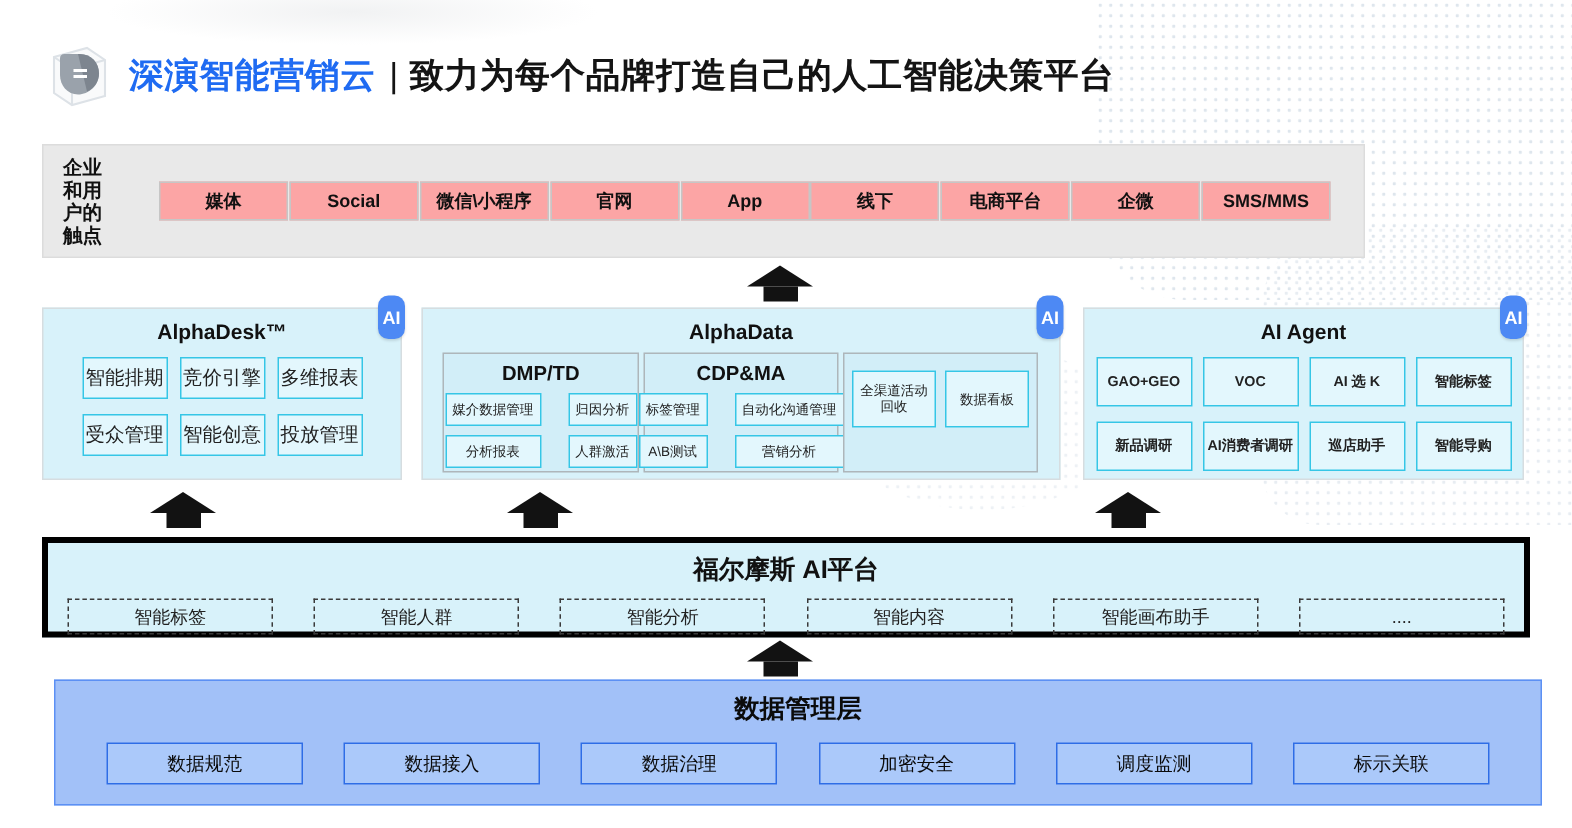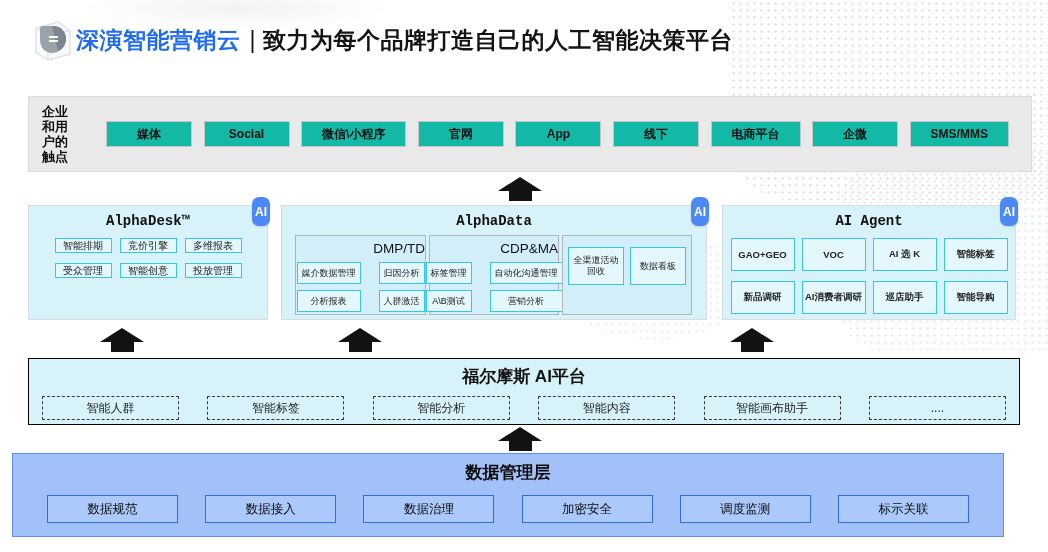--- a/index.html
+++ b/index.html
@@ -8,69 +8,69 @@
     font-family:"Liberation Sans","DejaVu Sans",sans-serif;color:#111;
   }
   
   .dots{position:absolute;background-image:radial-gradient(#d9e2ea 1.1px,transparent 1.3px);background-size:7px 7px;pointer-events:none;}
   .dots.d1{left:730px;top:0;width:318px;height:200px;opacity:.85;border-radius:0 0 0 60px;}
   .dots.d2{left:840px;top:150px;width:208px;height:200px;opacity:.6;border-radius:60px 0 0 40px;}
   .dots.d3{left:560px;top:230px;width:190px;height:110px;opacity:.45;border-radius:50%;}
   .topblur{position:absolute;left:70px;top:-14px;width:330px;height:44px;background:radial-gradient(ellipse at center,#f1f2f3 0%,rgba(255,255,255,0) 70%);}
 
   
-  .header{position:absolute;left:28px;top:16px;display:flex;align-items:center;}
+  .header{position:absolute;left:28px;top:26px;display:flex;align-items:center;gap:10px;}
   .logo{width:48px;height:48px;flex:0 0 auto;}
   .title{font-size:23px;font-weight:700;letter-spacing:.5px;white-space:nowrap;}
   .title .brand{color:#1f6bf2;}
   .title .sep{color:#141414;margin:0 7px 0 9px;font-weight:400;}
   .title .tagline{color:#141414;}
 
   
-  .tp-bar{position:absolute;left:28px;top:96px;width:1004px;height:76px;background:#e9e9e9;border:1px solid #dcdcdc;box-sizing:border-box;display:flex;align-items:center;}
+  .tp-bar{position:absolute;left:28px;top:96px;width:882px;height:76px;background:#e9e9e9;border:1px solid #dcdcdc;box-sizing:border-box;display:flex;align-items:center;}
   .tp-label{width:58px;padding-left:13px;font-size:13px;font-weight:700;line-height:15px;color:#111;}
   .tp-boxes{flex:1;display:flex;justify-content:space-between;align-items:center;padding:0 22px 0 6px;}
-  .tp-box{min-width:86px;height:26px;background:#14b8a6;border:1px solid #c6c6c6;box-sizing:border-box;display:flex;align-items:center;justify-content:center;font-size:12px;font-weight:700;padding:0 20px;white-space:nowrap;}
+  .tp-box{min-width:86px;height:26px;background:#fca5a5;border:1px solid #c6c6c6;box-sizing:border-box;display:flex;align-items:center;justify-content:center;font-size:12px;font-weight:700;padding:0 6px;white-space:nowrap;}
 
   
   .arrow-up{position:absolute;width:44px;}
   .arrow-up .head{width:0;height:0;border-left:22px solid transparent;border-right:22px solid transparent;border-bottom:14px solid #121212;margin:0 auto;}
   .arrow-up .stem{width:23px;height:10px;background:#121212;margin:0 auto;}
 
   
   .panel{position:absolute;top:205px;height:115px;background:#d8f2fa;border:1px solid #d6dde0;box-sizing:border-box;}
-  .panel-title{text-align:center;font-size:14px;font-weight:700;padding-top:7px;white-space:nowrap;font-family:Liberation Mono, monospace;}
+  .panel-title{text-align:center;font-size:14px;font-weight:700;padding-top:7px;white-space:nowrap;}
   .ai-badge{position:absolute;top:-9px;right:-3px;width:18px;height:29px;background:#4d89f4;border-radius:7px;color:#fff;font-size:12px;font-weight:700;display:flex;align-items:center;justify-content:center;box-shadow:0 1px 2px rgba(0,0,0,.15);}
   .cyan-box{background:#e3f7fd;border:1.5px solid #35c6e6;box-sizing:border-box;display:flex;align-items:center;justify-content:center;text-align:center;color:#222;}
 
   .desk-grid{display:grid;grid-template-columns:repeat(3,57px);gap:10px 8px;justify-content:center;margin-top:9px;}
-  .desk-grid .cyan-box{height:15px;font-size:10px;}
+  .desk-grid .cyan-box{height:28px;font-size:13px;}
 
   .agent-grid{display:grid;grid-template-columns:repeat(4,64px);gap:10px 7px;justify-content:center;margin-top:9px;}
   .agent-grid .cyan-box{height:33px;font-size:9.5px;font-weight:700;padding:0 2px;}
 
   
   .sub-row{display:flex;justify-content:space-between;padding:6px 14px 0 13px;}
   .subpanel{width:131px;height:80px;background:#d2eef8;border:1px solid #aeb6ba;box-sizing:border-box;}
   .subpanel.wide{width:130px;}
-  .sub-title{text-align:right;font-size:13.5px;font-weight:400;padding-top:5px;line-height:15px;white-space:nowrap;}
+  .sub-title{text-align:center;font-size:13.5px;font-weight:700;padding-top:5px;line-height:15px;white-space:nowrap;}
   .sub-title.small{font-size:10.5px;line-height:12px;padding-top:4px;}
   .sub-grid{display:grid;grid-template-columns:auto auto;gap:6px 18px;justify-content:center;margin-top:6px;}
   .sub-grid .cyan-box{height:22px;font-size:9px;padding:0 4px;white-space:nowrap;}
   .camp-grid{display:flex;justify-content:center;gap:6px;margin-top:11px;}
   .camp-grid .cyan-box{width:56px;height:38px;font-size:9px;line-height:11px;padding:0 2px;}
 
   
-  .ai-band{position:absolute;left:28px;top:358px;width:992px;height:67px;background:#d8f2fa;border:1px solid #000000;box-sizing:border-box;}
+  .ai-band{position:absolute;left:28px;top:358px;width:992px;height:67px;background:#d8f2fa;border:4px solid #000000;box-sizing:border-box;}
   .ai-band-title{text-align:center;font-size:17px;font-weight:700;padding-top:6px;}
   .dash-row{display:flex;justify-content:space-between;padding:8px 13px 0 13px;}
   .dash-box{width:137px;height:24px;border:1px dashed #3a3a3a;box-sizing:border-box;display:flex;align-items:center;justify-content:center;font-size:12px;color:#222;}
 
   
-  .data-band{position:absolute;left:12px;top:453px;width:992px;height:84px;background:#a2c1f8;border:1.5px solid #5c90f4;box-sizing:border-box;}
+  .data-band{position:absolute;left:36px;top:453px;width:992px;height:84px;background:#a2c1f8;border:1.5px solid #5c90f4;box-sizing:border-box;}
   .data-band-title{text-align:center;font-size:17px;font-weight:700;padding-top:7px;color:#0b0b0b;}
   .data-row{display:flex;justify-content:space-between;padding:11px 34px 0 34px;gap:24px;}
   .data-box{width:131px;height:28px;background:#abc9fa;border:1.5px solid #2e6de6;box-sizing:border-box;display:flex;align-items:center;justify-content:center;font-size:12.5px;color:#0b0b0b;}
 </style>
 </head>
 <body>
 
 <div id="canvas">
 
   <div class="topblur"></div>
@@ -196,22 +196,22 @@
     </div>
   <div class="arrow-up" style="left:730px;top:328px;">
       <div class="head"></div>
       <div class="stem"></div>
     </div>
 
   <div class="ai-band">
     <div class="ai-band-title">福尔摩斯 AI平台</div>
     <div class="dash-row">
 
-    <div class="dash-box">智能人群</div>
-        <div class="dash-box">智能标签</div>
+    <div class="dash-box">智能标签</div>
+        <div class="dash-box">智能人群</div>
         <div class="dash-box">智能分析</div>
         <div class="dash-box">智能内容</div>
         <div class="dash-box">智能画布助手</div>
         <div class="dash-box">....</div>
       </div>
   </div>
 
   <div class="arrow-up" style="left:498px;top:427px;">
       <div class="head"></div>
       <div class="stem"></div>

